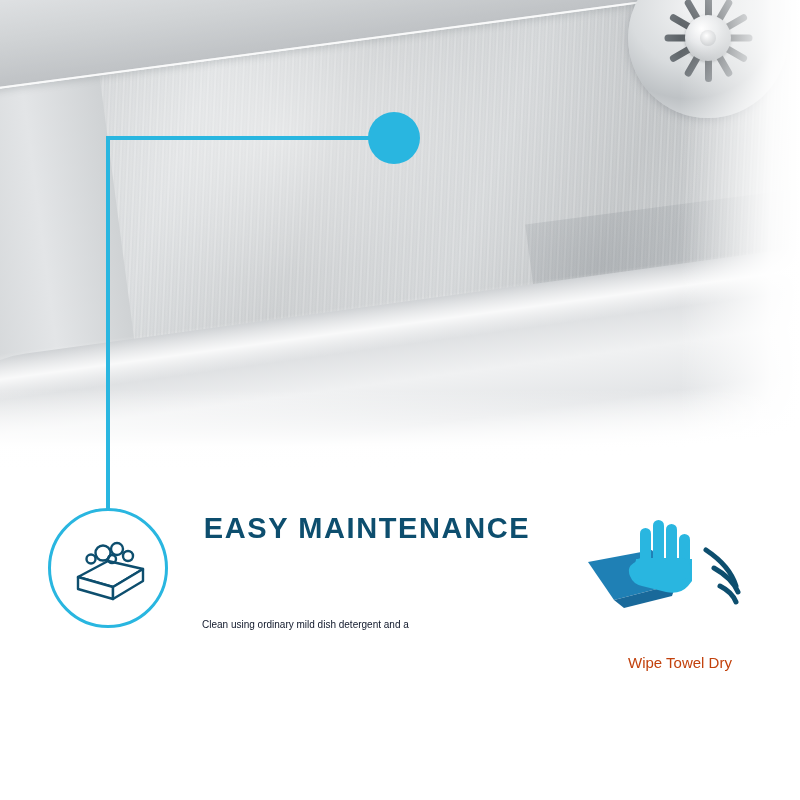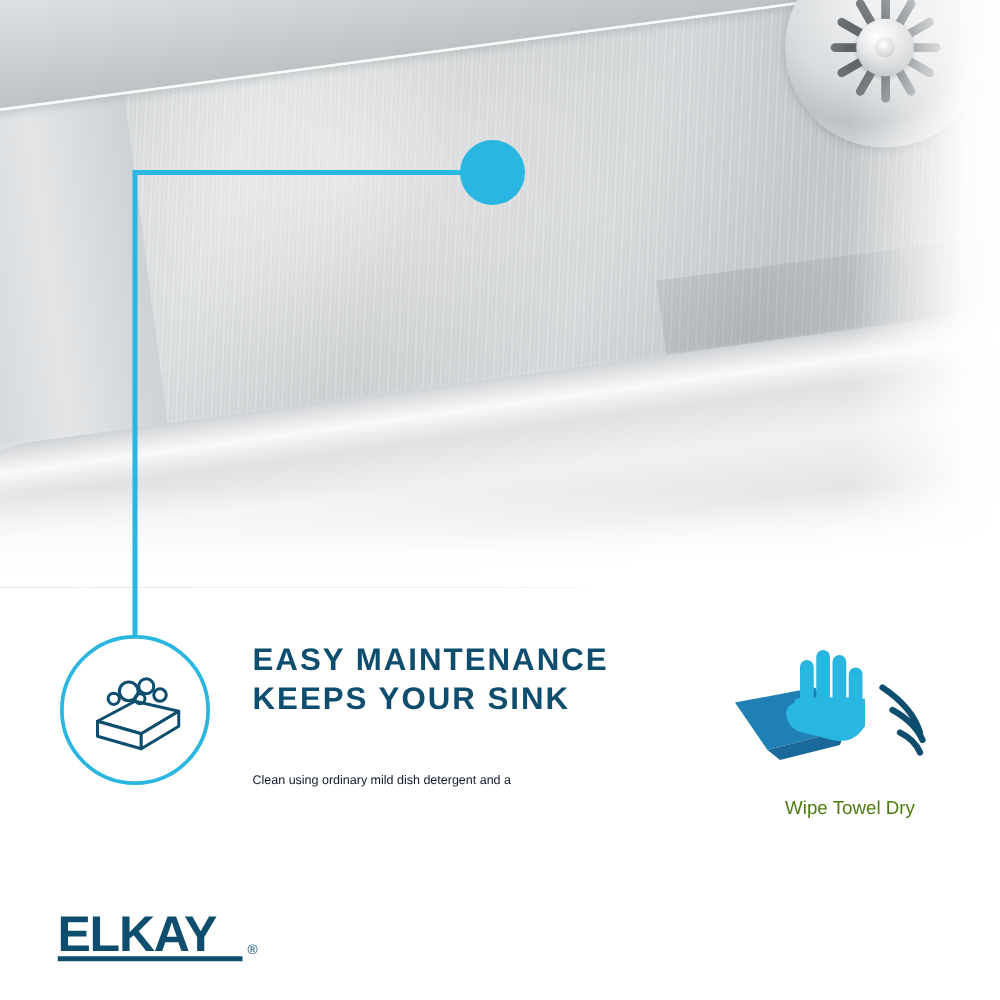--- a/index.html
+++ b/index.html
@@ -260,25 +260,26 @@
     box-sizing: border-box;
   }
 
   
   .headline {
     position: absolute;
     left: 202px;
     top: 513px;
     width: 330px;
     color: #0d4e6e;
-    font-size: 25px;
+    font-size: 29px;
     line-height: 31px;
     font-weight: bold;
     letter-spacing: 1.6px;
     text-transform: uppercase;
+    text-align: center;
   }
   .headline .l {
     display: block;
     white-space: nowrap;
   }
   .body-copy {
     position: absolute;
     left: 202px;
     top: 609px;
     width: 400px;
@@ -295,24 +296,24 @@
   .towel-wrap {
     position: absolute;
     left: 580px;
     top: 510px;
     width: 200px;
     height: 120px;
   }
   .towel-caption {
     position: absolute;
     left: 560px;
-    top: 638px;
+    top: 654px;
     width: 240px;
     text-align: center;
-    color: #4d7c0f;
+    color: #c2410c;
     font-size: 15px;
   }
 
   
   .logo {
     position: absolute;
     left: 46px;
     top: 727px;
     width: 180px;
     height: 44px;
@@ -381,21 +382,20 @@
       <circle cx="52" cy="42" r="7.5" fill="none" stroke="#0d4e6e" stroke-width="2.4"></circle>
       <circle cx="66" cy="38" r="6" fill="none" stroke="#0d4e6e" stroke-width="2.4"></circle>
       <circle cx="77" cy="45" r="5" fill="none" stroke="#0d4e6e" stroke-width="2.4"></circle>
       <circle cx="40" cy="48" r="4.5" fill="none" stroke="#0d4e6e" stroke-width="2.4"></circle>
       <circle cx="61" cy="48" r="4" fill="none" stroke="#0d4e6e" stroke-width="2.4"></circle>
     </svg>
   </div>
 
   <div class="headline">
     <span class="l">Easy Maintenance</span>
-    <span class="l">Keeps Your Sink</span>
   </div>
 
   <div class="body-copy">
     <span class="l">Clean using ordinary mild dish detergent and a</span>
   </div>
 
   <div class="towel-wrap">
     <svg width="200" height="120" viewBox="0 0 200 120">
 
       <path d="M8 52 L72 40 L96 74 L34 90 Z" fill="#1f80b5"></path>
@@ -410,21 +410,14 @@
         <rect x="54" y="48" width="56" height="22" rx="8"></rect>
       </g>
 
       <path d="M126 40 q24 16 30 36" fill="none" stroke="#0d4e6e" stroke-width="5" stroke-linecap="round"></path>
       <path d="M134 58 q18 10 24 24" fill="none" stroke="#0d4e6e" stroke-width="5" stroke-linecap="round"></path>
       <path d="M140 76 q12 6 16 16" fill="none" stroke="#0d4e6e" stroke-width="5" stroke-linecap="round"></path>
     </svg>
   </div>
   <div class="towel-caption">Wipe Towel Dry</div>
 
-  <div class="logo">
-    <svg width="180" height="48" viewBox="0 0 180 48">
-      <text class="logo-text" x="0" y="34">ELKAY</text>
-      <text class="logo-reg" x="152" y="36">®</text>
-      <rect x="0" y="38" width="148" height="4" fill="#0d4e6e"></rect>
-    </svg>
-  </div>
 
 </div>
 
 </body></html>

